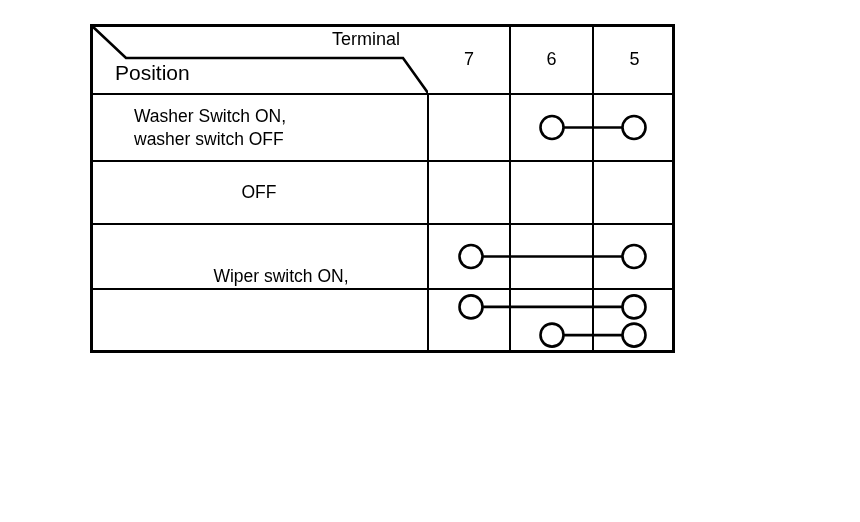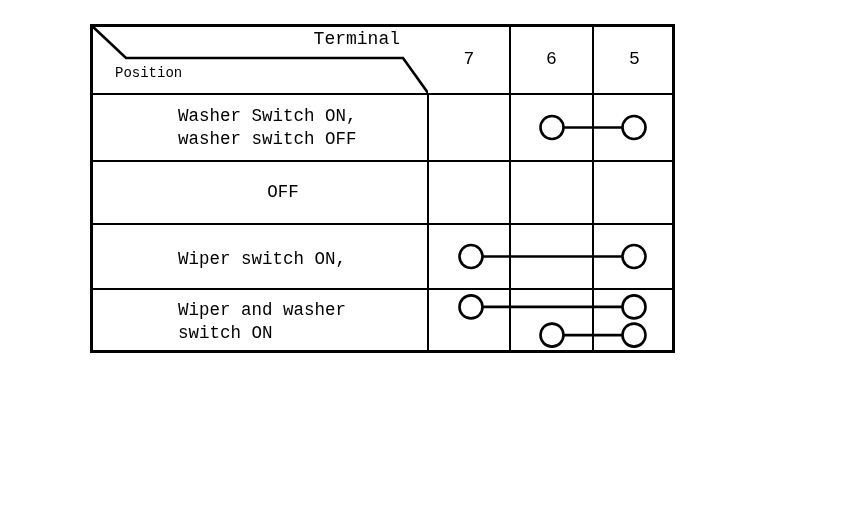--- a/index.html
+++ b/index.html
@@ -26,21 +26,20 @@
     height: 522px;
   }
 
   
   .table-wrap {
     position: absolute;
     left: 90px;
     top: 24px;
     width: 585px;
     height: 329px;
-    font-family: Liberation Mono, monospace;
   }
   .outer-border {
     position: absolute;
     left: 0; top: 0;
     width: 585px;
     height: 329px;
     box-sizing: border-box;
     border: 3px solid #000000;
   }
 
@@ -77,21 +76,21 @@
     right: 28px;
     top: 4px;
     font-size: 18px;
     line-height: 22px;
     white-space: nowrap;
   }
   .hdr-position {
     position: absolute;
     left: 25px;
     top: 38px;
-    font-size: 14px;
+    font-size: 21px;
     line-height: 22px;
     white-space: nowrap;
   }
 
   
   .term-head {
     position: absolute;
     top: 0;
     height: 70px;
     display: flex;
@@ -103,25 +102,24 @@
   
   .pos-cell {
     position: absolute;
     left: 0;
     width: 338px;
     display: flex;
     flex-direction: column;
     justify-content: center;
     font-size: 17.5px;
     line-height: 23px;
-    padding-left: 24px;
   }
   .pos-cell.left-align {
     align-items: flex-start;
-    padding-left: 88px;
+    padding-left: 44px;
     box-sizing: border-box;
   }
   .pos-cell.center-align {
     align-items: center;
   }
   .pos-line { white-space: nowrap; }
 
   
   .continuity-layer {
     position: absolute;
@@ -168,28 +166,24 @@
 
     <div class="pos-cell left-align" style="top:71px; height:65px;">
       <span class="pos-line">Washer Switch ON,</span>
       <span class="pos-line">washer switch OFF</span>
     </div>
 
     <div class="pos-cell center-align" style="top:138px; height:61px;">
       <span class="pos-line">OFF</span>
     </div>
 
-    <div class="pos-cell left-align" style="top:201px; height:68px;">
+    <div class="pos-cell left-align" style="top:218px; height:68px;align-items:center;">
       <span class="pos-line">Wiper switch ON,</span>
     </div>
 
-    <div class="pos-cell left-align" style="top:266px; height:63px;">
-      <span class="pos-line">Wiper and washer</span>
-      <span class="pos-line">switch ON</span>
-    </div>
 
     <div class="continuity-layer">
       <svg id="continuity-svg" width="585" height="329" viewBox="0 0 585 329">
           <line x1="462" y1="103.5" x2="544" y2="103.5" stroke="#000000" stroke-width="2.6"></line>
           <circle cx="462" cy="103.5" r="11.5" fill="#ffffff" stroke="#000000" stroke-width="2.6"></circle>
           <circle cx="544" cy="103.5" r="11.5" fill="#ffffff" stroke="#000000" stroke-width="2.6"></circle>
           <line x1="381" y1="232.5" x2="544" y2="232.5" stroke="#000000" stroke-width="2.6"></line>
           <circle cx="381" cy="232.5" r="11.5" fill="#ffffff" stroke="#000000" stroke-width="2.6"></circle>
           <circle cx="544" cy="232.5" r="11.5" fill="#ffffff" stroke="#000000" stroke-width="2.6"></circle>
           <line x1="381" y1="282.92" x2="544" y2="282.92" stroke="#000000" stroke-width="2.6"></line>

